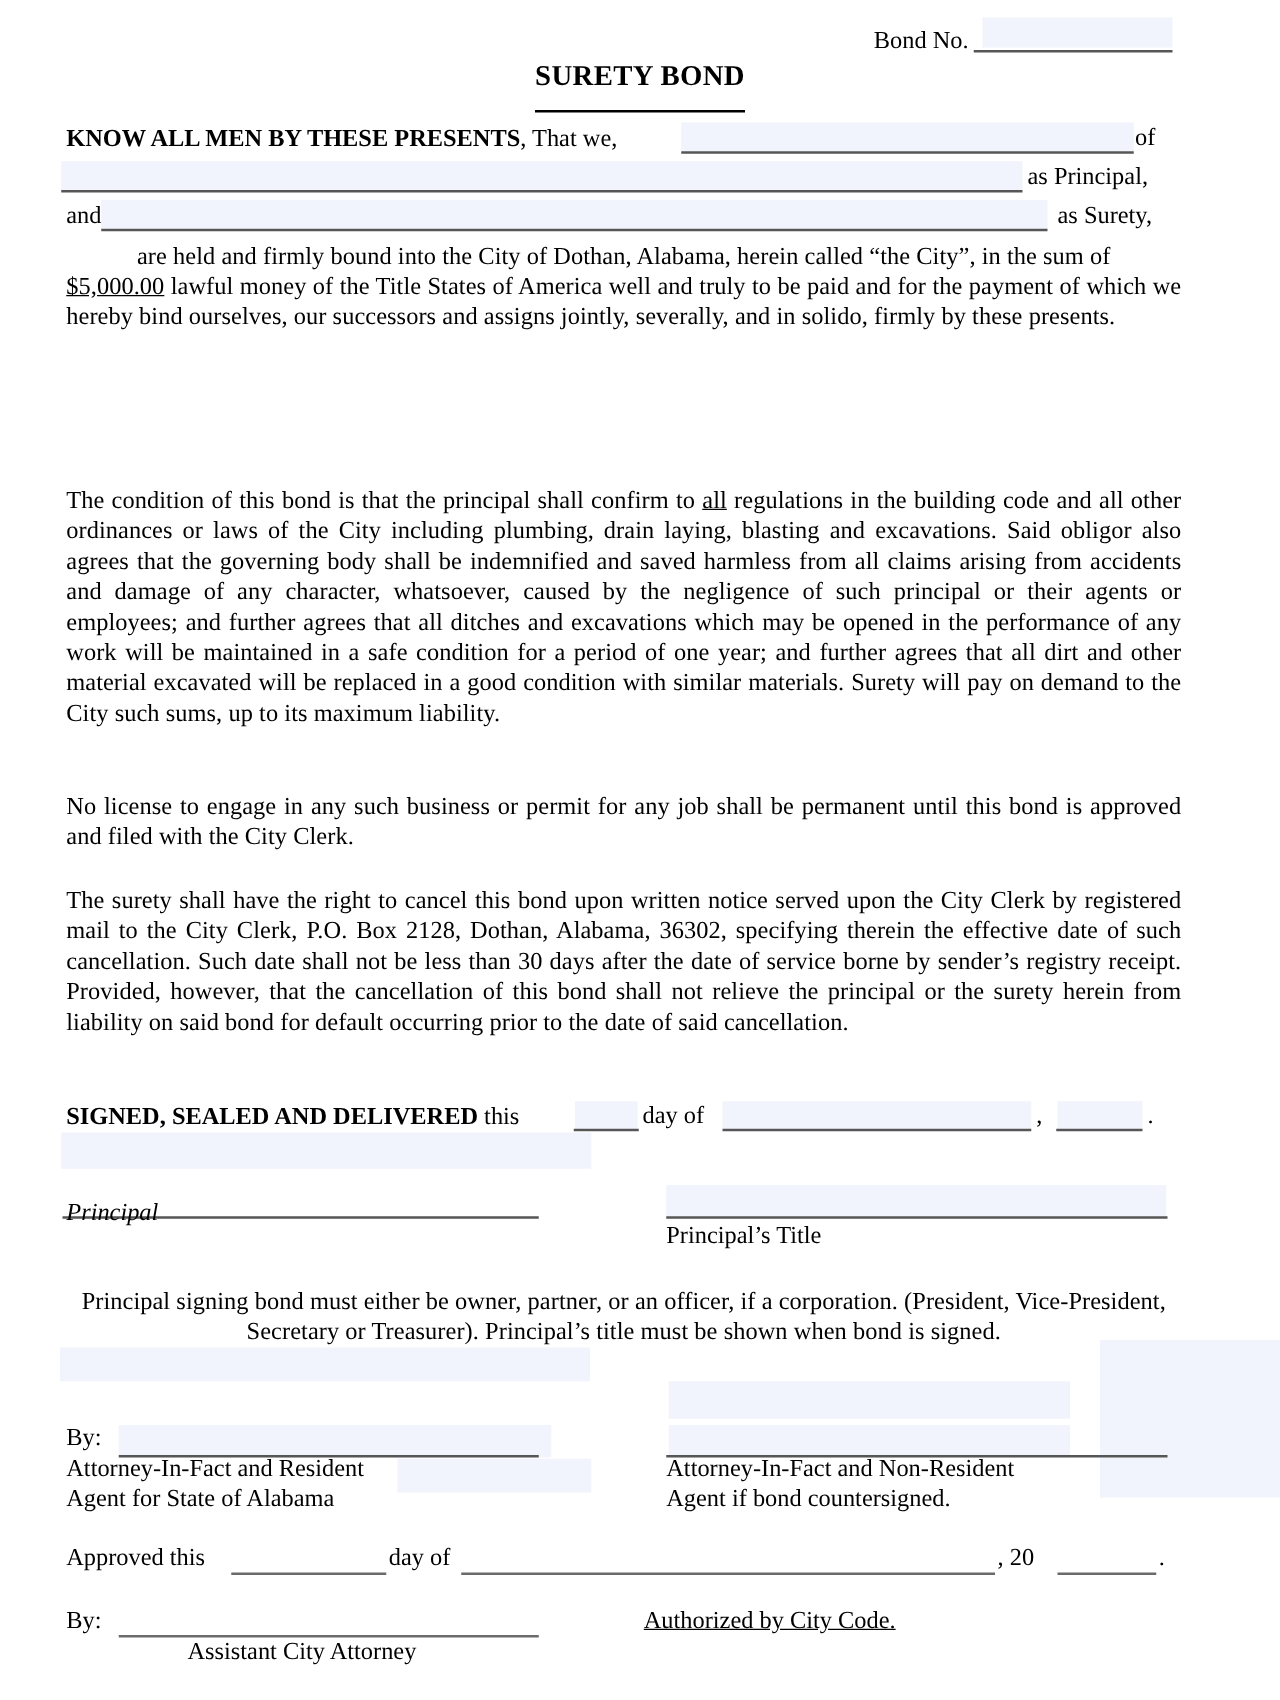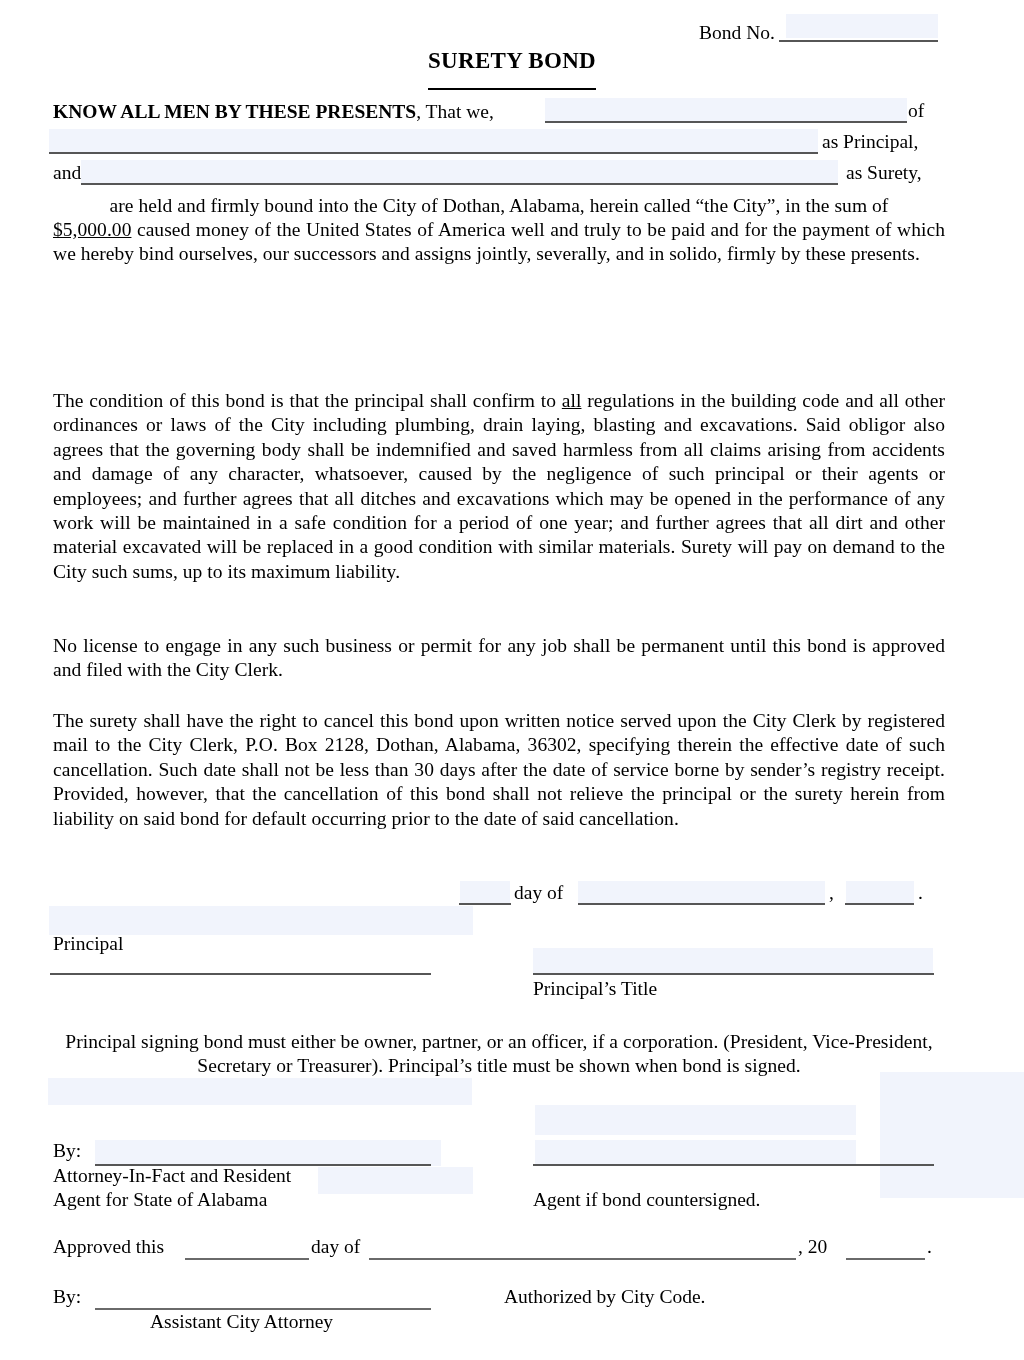--- a/index.html
+++ b/index.html
@@ -108,52 +108,56 @@
 
   <div class="hl" style="left:81px; top:160px; width:757px; height:23px;"></div>
   <div class="caption" style="left:53px; top:162px;">and</div>
   <div class="rule" style="left:81px; top:183px; width:757px;"></div>
   <div style="position:absolute; left:85px; top:162px; width:750px; height:21px; font-size:19.5px;"></div>
   <div class="caption" style="left:846px; top:162px;">as Surety,</div>
 
   <div class="para nojust" style="left:53px; top:194px; width:892px;">are held and firmly bound into the City of Dothan, Alabama, herein called “the City”, in the sum of</div>
 
   <div class="para" style="left:53px; top:218px; width:892px;">
-    <span class="uline">$5,000.00</span><span> caused money of the United States of America well and truly to be paid and for the payment of which we hereby bind ourselves, our successors and assigns jointly, severally, and in solido, firmly by these presents.</span>
+    <span class="uline">$5,000.00</span><span> lawful money of the Title States of America well and truly to be paid and for the payment of which we hereby bind ourselves, our successors and assigns jointly, severally, and in solido, firmly by these presents.</span>
   </div>
 
 
   <div class="para" style="left:53px; top:389px; width:892px;">
     <span>The condition of this bond is that the principal shall confirm to </span><span class="uline">all</span><span> regulations in the building code and all other ordinances or laws of the City including plumbing, drain laying, blasting and excavations. Said obligor also agrees that the governing body shall be indemnified and saved harmless from all claims arising from accidents and damage of any character, whatsoever, caused by the negligence of such principal or their agents or employees; and further agrees that all ditches and excavations which may be opened in the performance of any work will be maintained in a safe condition for a period of one year; and further agrees that all dirt and other material excavated will be replaced in a good condition with similar materials.  Surety will pay on demand to the City such sums, up to its maximum liability.</span>
   </div>
 
   <div class="para" style="left:53px; top:634px; width:892px;">No license to engage in any such business or permit for any job shall be permanent until this bond is approved and filed with the City Clerk.</div>
 
   <div class="para" style="left:53px; top:709px; width:892px;">The surety shall have the right to cancel this bond upon written notice served upon the City Clerk by registered mail to the City Clerk, P.O. Box 2128, Dothan, Alabama, 36302, specifying therein the effective date of such cancellation.  Such date shall not be less than 30 days after the date of service borne by sender’s registry receipt.  Provided, however, that the cancellation of this bond shall not relieve the principal or the surety herein from liability on said bond for default occurring prior to the date of said cancellation.</div>
 
   <div class="hl" style="left:460px; top:881px; width:50px; height:22px;"></div>
   <div class="hl" style="left:578px; top:881px; width:247px; height:22px;"></div>
   <div class="hl" style="left:846px; top:881px; width:68px; height:22px;"></div>
   <div class="hl" style="left:49px; top:906px; width:424px; height:29px;"></div>
 
+  <div class="row" style="left:53px; top:882px;">
+    <span class="bold">SIGNED, SEALED AND DELIVERED</span>
+    <span>this</span>
+  </div>
   <div class="rule" style="left:459px; top:903px; width:52px;"></div>
   <div style="position:absolute; left:462px; top:882px; width:46px; height:21px; font-size:19.5px; text-align:center;"></div>
   <div class="caption" style="left:514px; top:882px;">day of</div>
   <div class="rule" style="left:578px; top:903px; width:247px;"></div>
   <div style="position:absolute; left:581px; top:882px; width:241px; height:21px; font-size:19.5px;"></div>
   <div class="caption" style="left:829px; top:882px;">,</div>
   <div class="rule" style="left:845px; top:903px; width:69px;"></div>
   <div style="position:absolute; left:848px; top:882px; width:63px; height:21px; font-size:19.5px; text-align:center;"></div>
   <div class="caption" style="left:918px; top:882px;">.</div>
 
   <div class="hl" style="left:533px; top:948px; width:400px; height:25px;"></div>
 
   <div class="rule" style="left:50px; top:973px; width:381px;"></div>
   <div style="position:absolute; left:54px; top:950px; width:374px; height:22px; font-size:19.5px;"></div>
-  <div class="caption" style="left:53px; top:933px;">Principal</div>
+  <div class="caption" style="left:53px; top:960px;font-style:italic;">Principal</div>
 
   <div class="rule" style="left:533px; top:973px; width:401px;"></div>
   <div style="position:absolute; left:537px; top:950px; width:394px; height:22px; font-size:19.5px;"></div>
   <div class="caption" style="left:533px; top:978px;">Principal’s Title</div>
 
   <div class="para nojust" style="left:53px; top:1030px; width:892px;">Principal signing bond must either be owner, partner, or an officer, if a corporation.  (President, Vice-President, Secretary or Treasurer).  Principal’s title must be shown when bond is signed.</div>
 
   <div class="hl" style="left:48px; top:1078px; width:424px; height:27px;"></div>
   <div class="hl" style="left:880px; top:1072px; width:144px; height:126px;"></div>
   <div class="hl" style="left:535px; top:1105px; width:321px; height:30px;"></div>
@@ -162,32 +166,33 @@
   <div class="hl" style="left:318px; top:1167px; width:155px; height:27px;"></div>
 
   <div class="caption" style="left:53px; top:1140px;">By:</div>
   <div class="rule" style="left:95px; top:1164px; width:336px;"></div>
   <div style="position:absolute; left:99px; top:1141px; width:329px; height:22px; font-size:19.5px;"></div>
   <div class="caption" style="left:53px; top:1165px;">Attorney-In-Fact and Resident</div>
   <div class="caption" style="left:53px; top:1189px;">Agent for State of Alabama</div>
 
   <div class="rule" style="left:533px; top:1164px; width:401px;"></div>
   <div style="position:absolute; left:537px; top:1141px; width:394px; height:22px; font-size:19.5px;"></div>
+  <div class="caption" style="left:533px; top:1165px;">Attorney-In-Fact and Non-Resident</div>
   <div class="caption" style="left:533px; top:1189px;">Agent if bond countersigned.</div>
 
   <div class="caption" style="left:53px; top:1236px;">Approved this</div>
   <div class="rule thin" style="left:185px; top:1258px; width:124px;"></div>
   <div style="position:absolute; left:189px; top:1236px; width:117px; height:21px; font-size:19.5px; text-align:center;"></div>
   <div class="caption" style="left:311px; top:1236px;">day of</div>
   <div class="rule thin" style="left:369px; top:1258px; width:427px;"></div>
   <div style="position:absolute; left:373px; top:1236px; width:420px; height:21px; font-size:19.5px;"></div>
   <div class="caption" style="left:798px; top:1236px;">, 20</div>
   <div class="rule thin" style="left:846px; top:1258px; width:79px;"></div>
   <div style="position:absolute; left:850px; top:1236px; width:72px; height:21px; font-size:19.5px; text-align:center;"></div>
   <div class="caption" style="left:927px; top:1236px;">.</div>
 
   <div class="caption" style="left:53px; top:1286px;">By:</div>
   <div class="rule thin" style="left:95px; top:1308px; width:336px;"></div>
   <div style="position:absolute; left:99px; top:1286px; width:329px; height:21px; font-size:19.5px;"></div>
   <div class="caption" style="left:150px; top:1311px;">Assistant City Attorney</div>
-  <div class="caption" style="left:504px; top:1286px;">Authorized by City Code.</div>
+  <div class="caption" style="left:515px; top:1286px;text-decoration:underline;">Authorized by City Code.</div>
 
 </div>
 
 </body></html>

